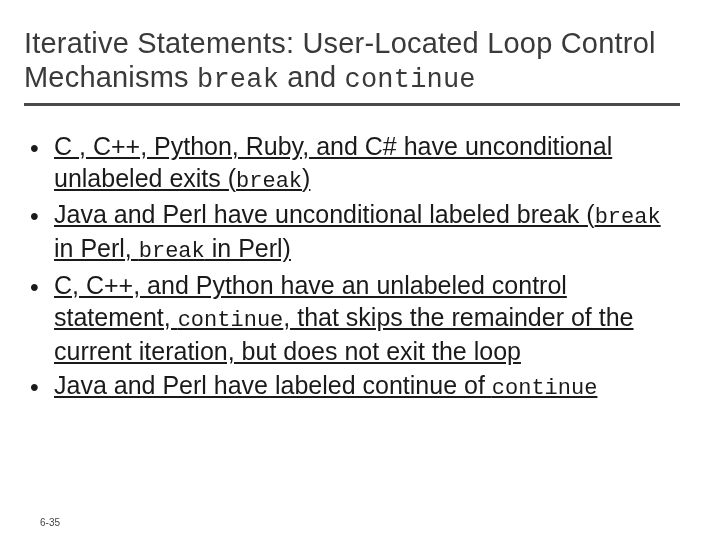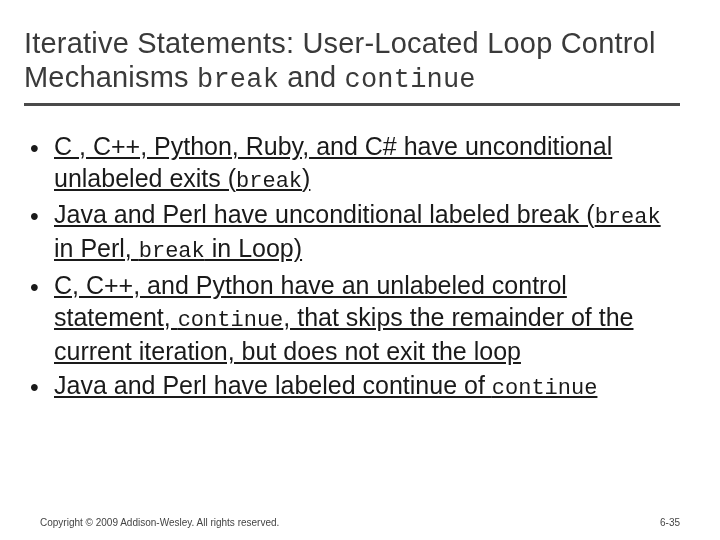--- a/index.html
+++ b/index.html
@@ -91,30 +91,29 @@
     <hr class="rule">
   </div>
 
   <div class="body" id="bullet-container">
   <div class="bullet">
         <div class="dot">•</div>
         <div class="txt"><span>C , C++, Python, Ruby, and C# have unconditional unlabeled exits (</span><span class="mono-sm">break</span><span>)</span></div>
       </div>
       <div class="bullet">
         <div class="dot">•</div>
-        <div class="txt"><span>Java and Perl have unconditional labeled break (</span><span class="mono-sm">break</span><span> in Perl, </span><span class="mono-sm">break</span><span> in Loop)</span></div>
+        <div class="txt"><span>Java and Perl have unconditional labeled break (</span><span class="mono-sm">break</span><span> in Perl, </span><span class="mono-sm">break</span><span> in Perl)</span></div>
       </div>
       <div class="bullet">
         <div class="dot">•</div>
         <div class="txt"><span>C, C++, and Python have an unlabeled control statement, </span><span class="mono-sm">continue</span><span>, that skips the remainder of the current iteration, but does not exit the loop</span></div>
       </div>
       <div class="bullet">
         <div class="dot">•</div>
         <div class="txt"><span>Java and Perl have labeled continue of </span><span class="mono-sm">continue</span></div>
       </div>
     </div>
 
   <div class="footer">
-    <span>Copyright © 2009 Addison-Wesley. All rights reserved.</span>
     <span>6-35</span>
   </div>
 
 </div>
 
 </body></html>

